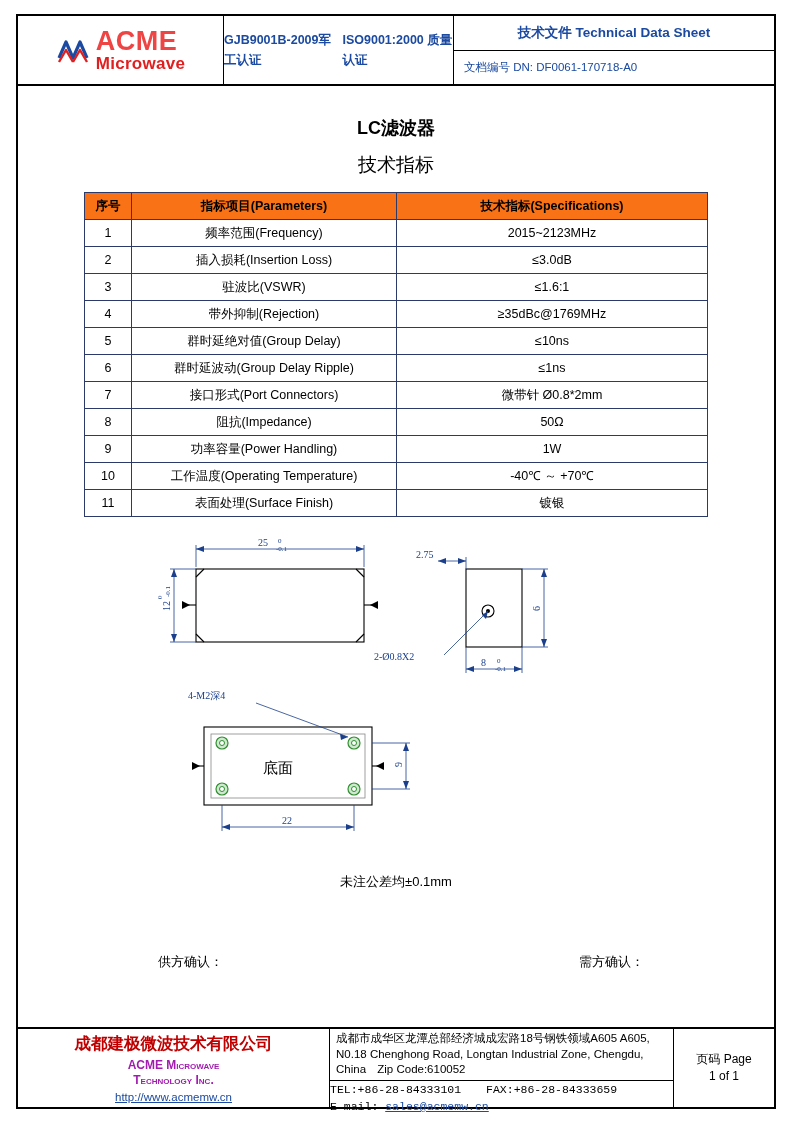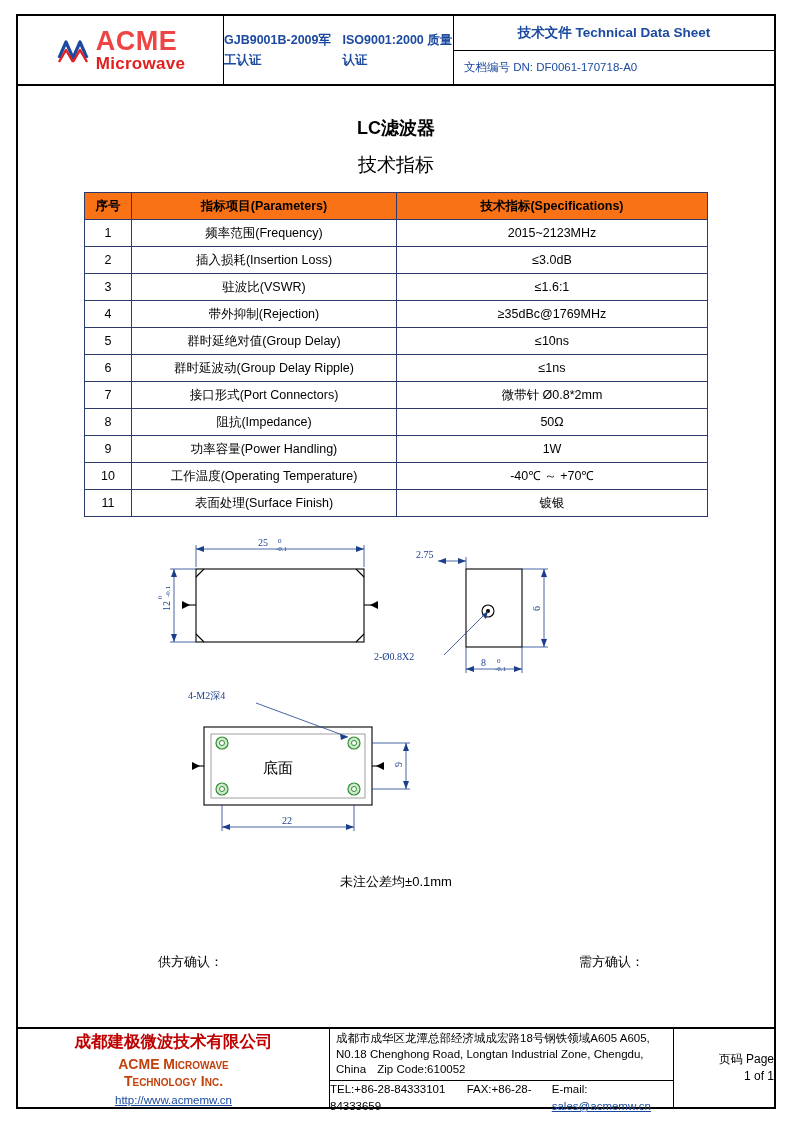--- a/index.html
+++ b/index.html
@@ -189,22 +189,22 @@
     justify-content: center;
     padding: 4px;
   }
   .ft-cn {
     color: #c00000;
     font-size: 16.5px;
     font-weight: bold;
     margin-bottom: 3px;
   }
   .ft-en {
-    color: #c2410c;
-    font-size: 14px;
+    color: #a21caf;
+    font-size: 12px;
     font-weight: bold;
     text-align: center;
     line-height: 1.25;
     font-variant: small-caps;
   }
   .ft-url {
     color: #1b4aa0;
     font-size: 11.5px;
     text-decoration: underline;
     margin-top: 3px;
@@ -221,33 +221,33 @@
     border-bottom: 1.2px solid #000;
     display: flex;
     align-items: center;
     padding: 2px 6px;
     font-size: 11.5px;
     line-height: 1.35;
   }
   .ft-addr-bot {
     flex: 1;
     display: flex;
-    flex-direction: row;
-    align-items: center;
+    flex-direction: column;
     justify-content: center;
     font-size: 11.5px;
     line-height: 1.5;
+    font-family: Liberation Mono, monospace;
   }
   .ft-mail-link { color: #1b4aa0; text-decoration: underline; }
   .ft-page {
     width: 100px;
     box-sizing: border-box;
     display: flex;
     flex-direction: column;
-    align-items: flex-end;
+    align-items: center;
     justify-content: center;
     font-size: 12px;
     line-height: 1.45;
   }
   .dimtext { font-family: "Liberation Serif", serif; font-size: 10px; fill: #1b3f8b; }
   .dimtext-sm { font-family: "Liberation Serif", serif; font-size: 7px; fill: #1b3f8b; }
   .dimline { stroke: #1b3f8b; stroke-width: 0.8; fill: none; }
   .partline { stroke: #000; stroke-width: 1.1; fill: none; }
 </style>
 </head>

